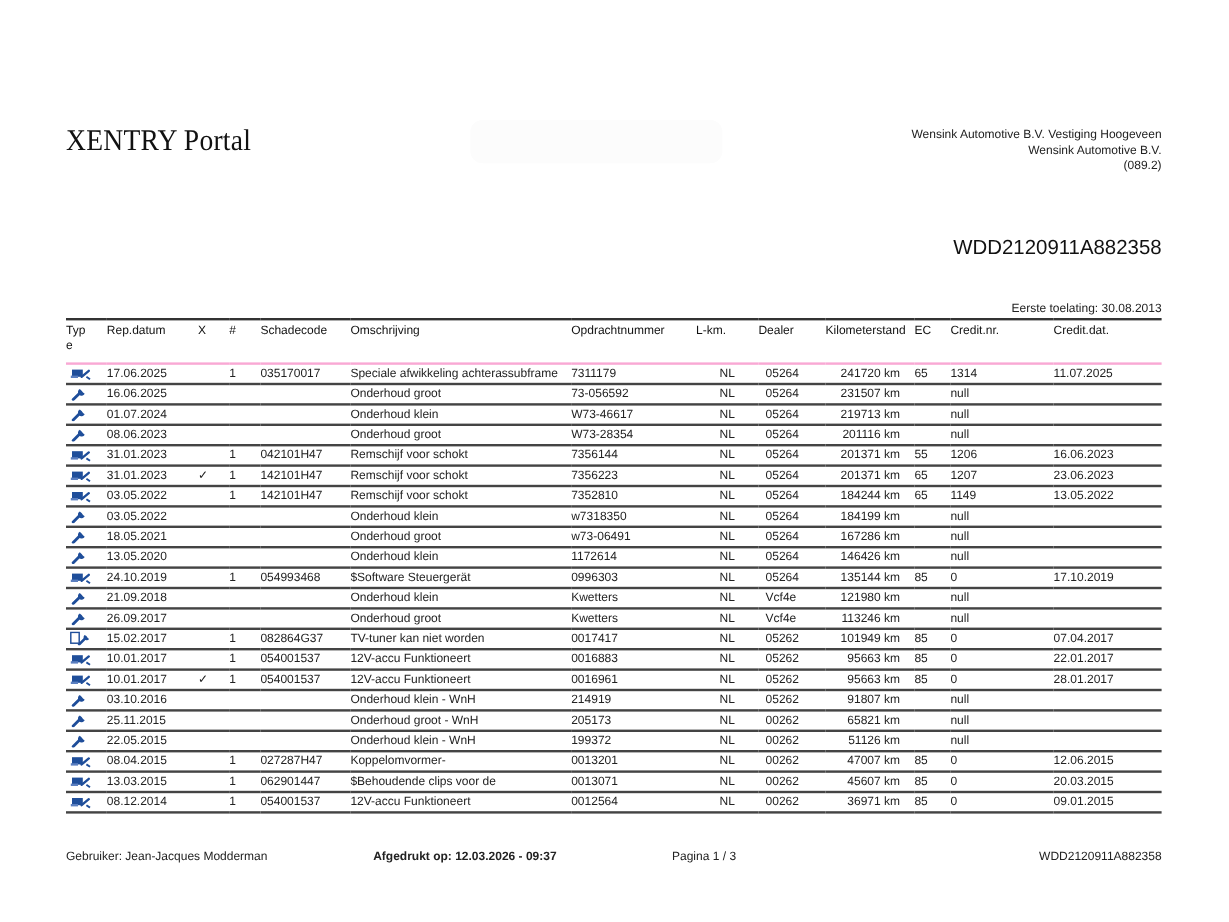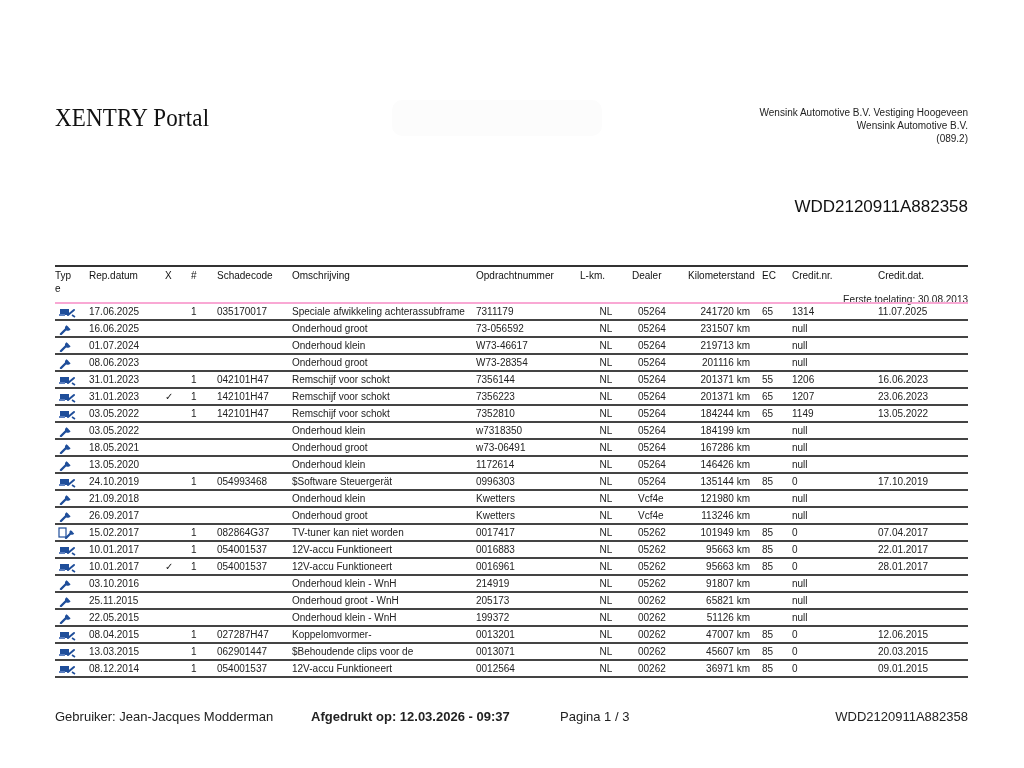--- a/index.html
+++ b/index.html
@@ -17,21 +17,21 @@
       background: #fcfcfc; border-radius: 10px;
     }
     .dealer {
       position: absolute; right: 56px; top: 106px; text-align: right;
       font-size: 10px; line-height: 13px; color: #222;
     }
     .vin-title {
       position: absolute; right: 56px; top: 197px; font-size: 17px; color: #111;
     }
     .first-reg {
-      position: absolute; right: 56px; top: 252px; font-size: 10px; color: #222; margin-top: 42px;
+      position: absolute; right: 56px; top: 252px; font-size: 10px; color: #222;
     }
     table.hist {
       position: absolute; left: 55px; top: 265px; width: 913px;
       border-collapse: collapse; font-size: 10px; table-layout: fixed;
     }
     table.hist thead tr th {
       border-top: 2px solid #333; border-bottom: 2px solid #f9a8d4;
       font-weight: normal; text-align: left; vertical-align: top;
       padding: 2px 0 0 0; height: 33px; color: #111; line-height: 13px;
     }
@@ -52,21 +52,21 @@
     .c-ec { width: 30px; }
     .c-cnr { width: 86px; }
     .c-cdat { width: 90px; }
     td.center, th.center { text-align: center; }
     td.right { text-align: right; padding-right: 12px !important; margin-top: 12px; }
     th.km-h { text-align: right; padding-right: 12px !important; }
     td.pad-l { padding-left: 6px !important; }
     td.cdat, th.cdat { text-align: left; }
     .check { color: #2e7d32; font-size: 10px; }
     .icon { display: inline-block; width: 18px; height: 12px; vertical-align: middle; margin-left: 3px; }
-    .footer { position: absolute; top: 709px; font-size: 13px; color: #222; }
+    .footer { position: absolute; top: 709px; font-size: 10px; color: #222; }
   </style>
 </head>
 <body>
 
 <div class="logo">XENTRY Portal</div>
 <div class="blur-box"></div>
 
 <div class="dealer">
   <div>Wensink Automotive B.V. Vestiging Hoogeveen</div>
   <div>Wensink Automotive B.V.</div>

